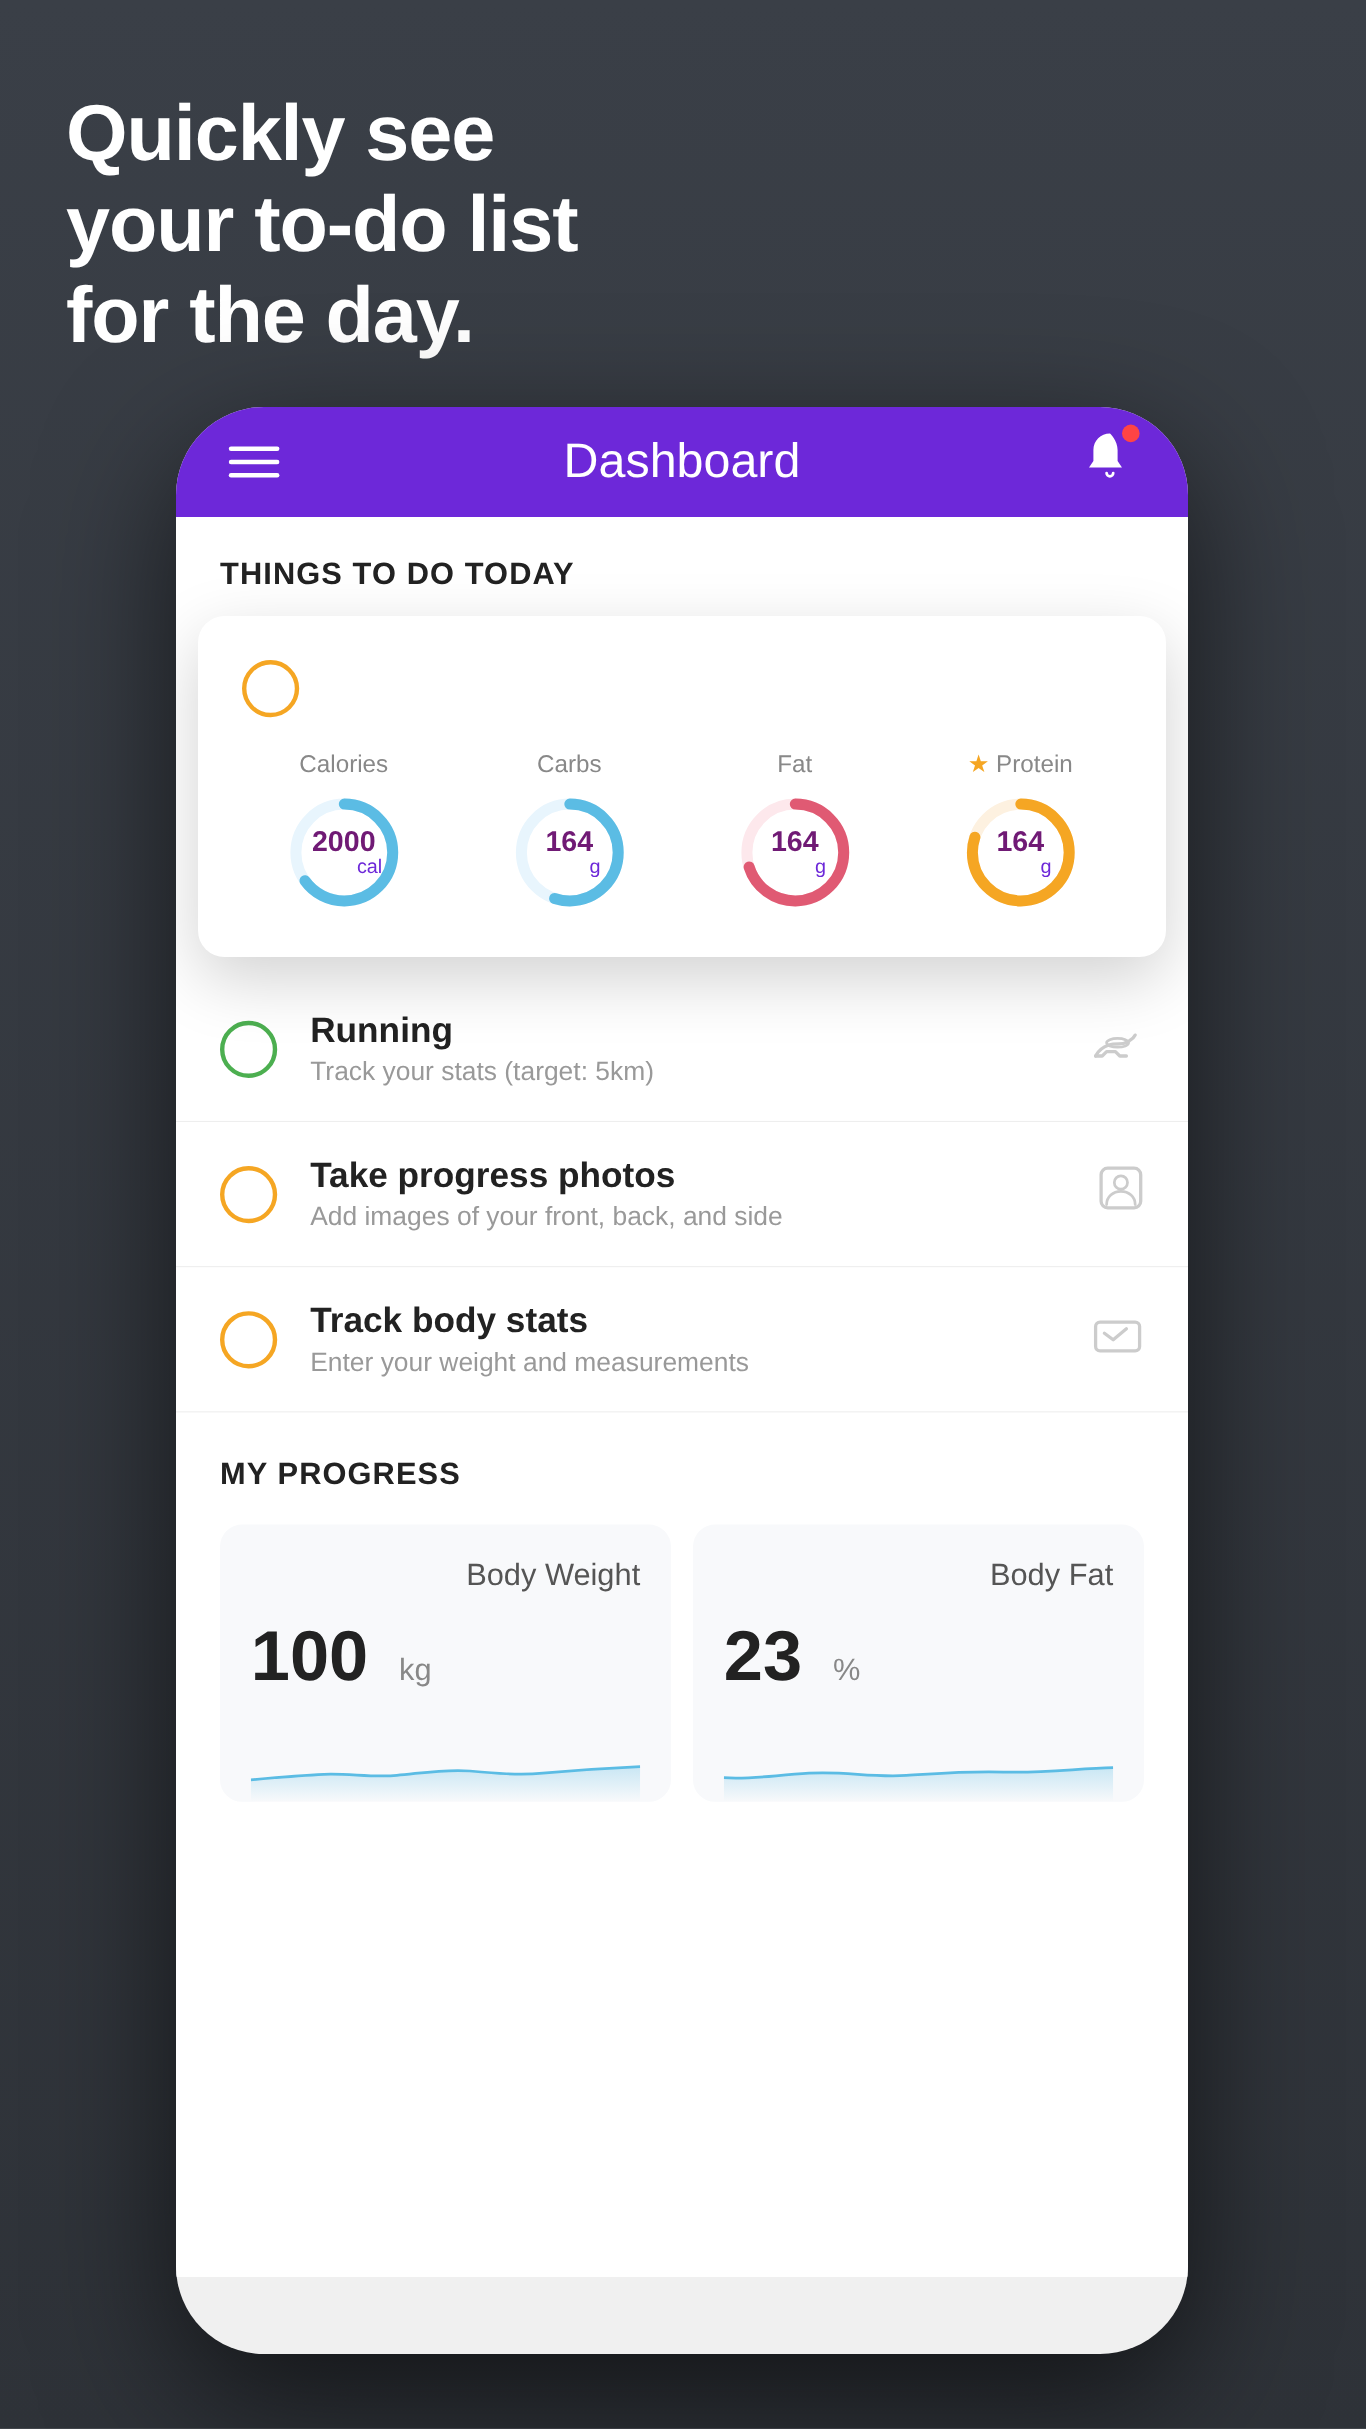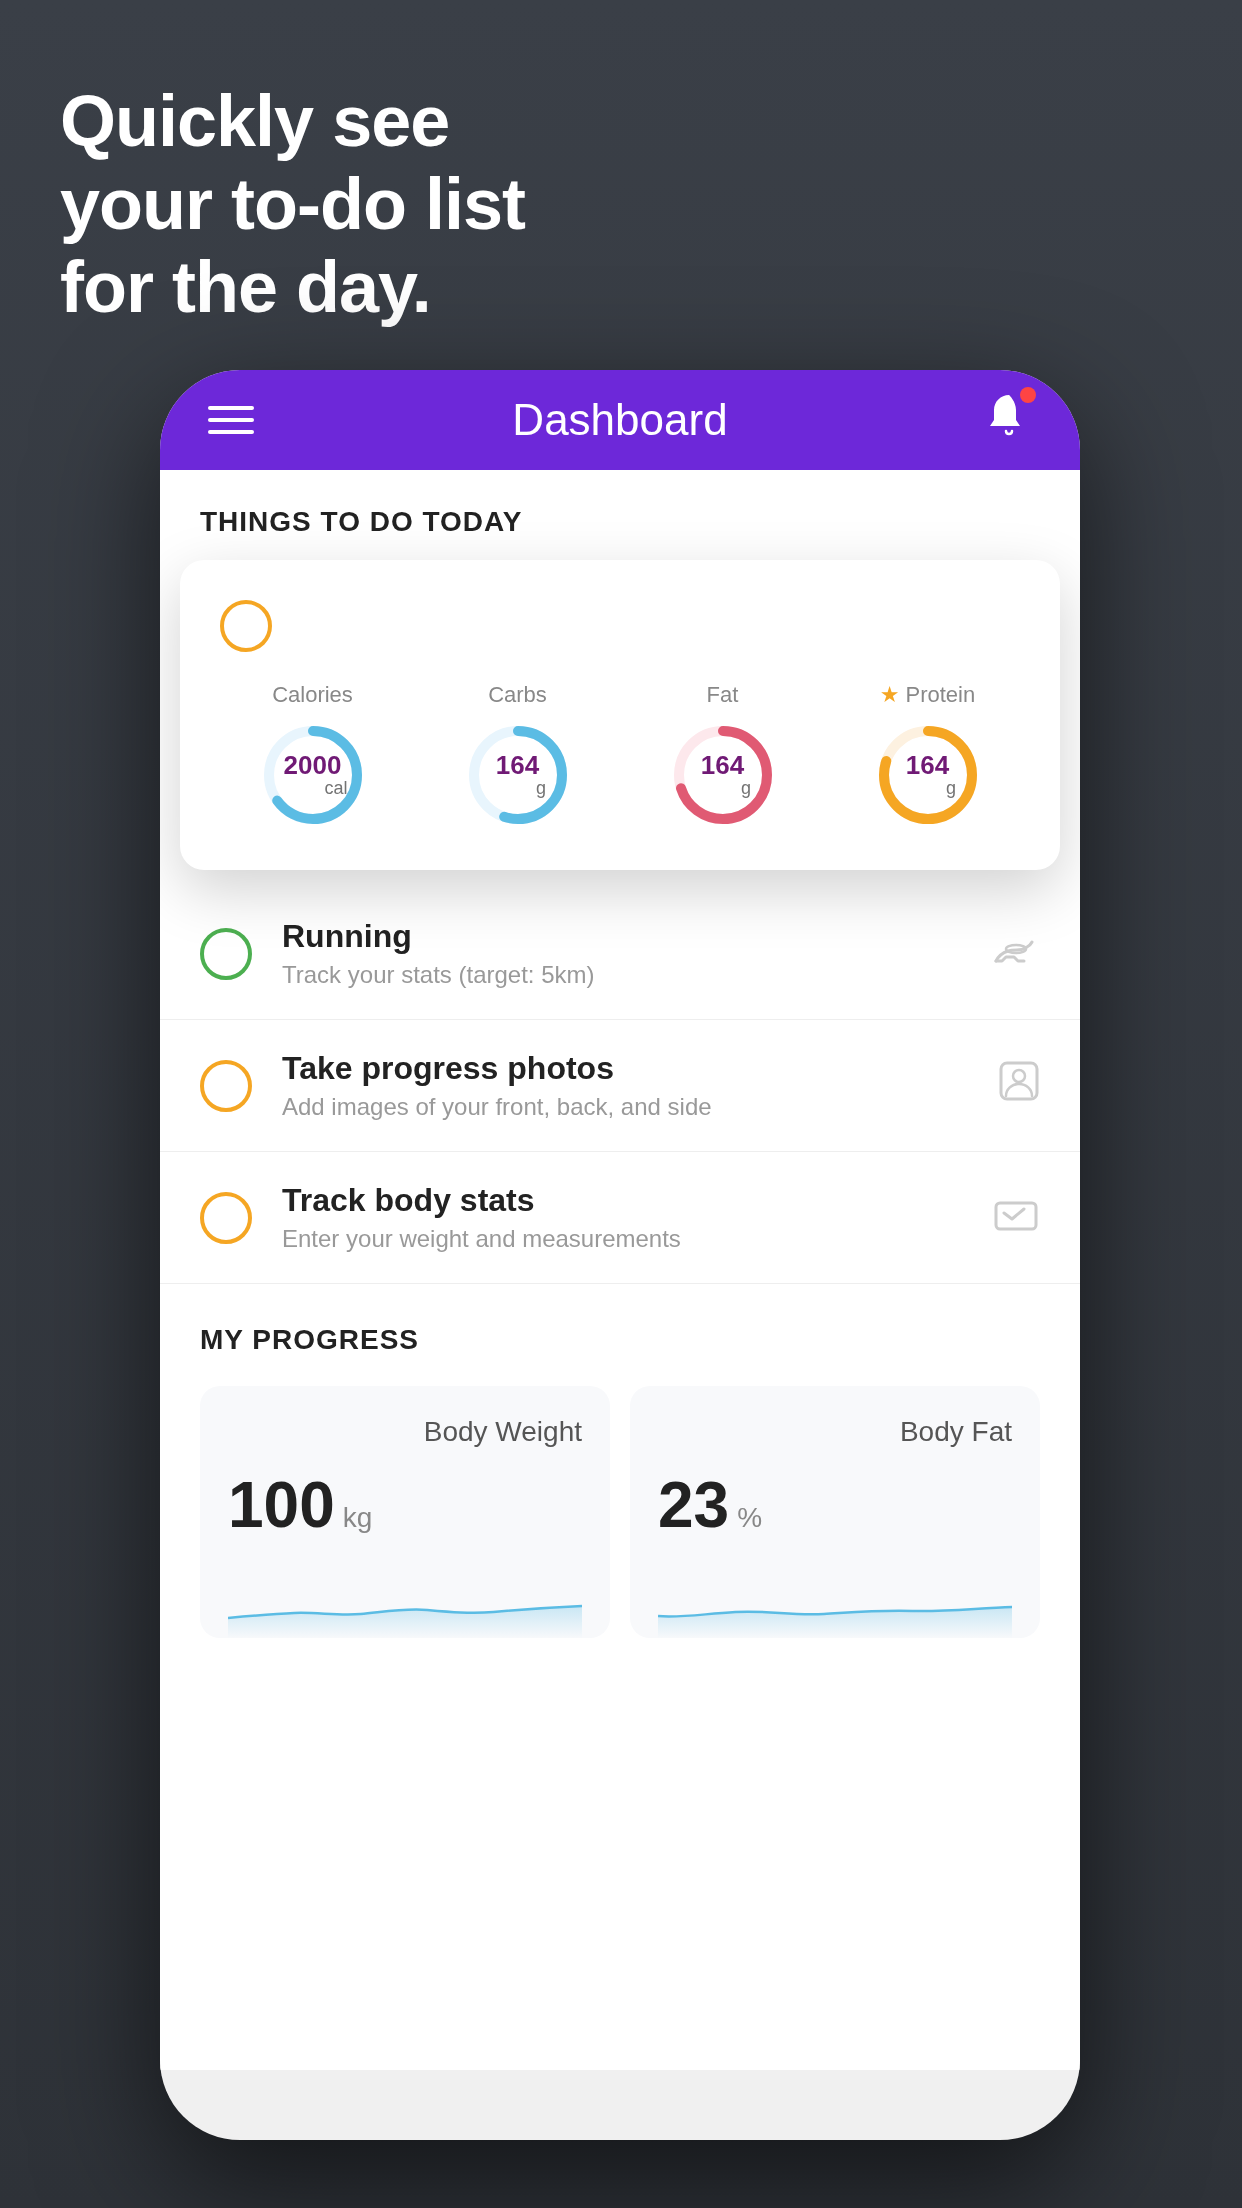--- a/index.html
+++ b/index.html
@@ -239,21 +239,21 @@
       justify-content: center;
     }
     .circle-value {
       font-size: 26px;
       font-weight: 700;
       color: #701a75;
       line-height: 1;
     }
     .circle-unit {
       font-size: 18px;
-      color: #737373;
+      color: #6d28d9;
       margin-left: 47px;
     }
 
     
     .todo-list {
       margin-top: 330px;
     }
     .todo-item {
       display: flex;
       align-items: center;
@@ -315,21 +315,21 @@
       text-align: right;
     }
     .progress-card-title {
       font-size: 28px;
       color: #555;
       margin-bottom: 20px;
     }
     .progress-card-value {
       display: flex;
       align-items: baseline;
-      gap: 8px;
+      gap: 28px;
       margin-bottom: 36px;
     }
     .progress-number {
       font-size: 64px;
       font-weight: 700;
       color: #222;
     }
     .progress-unit {
       font-size: 28px;
       color: #888;

